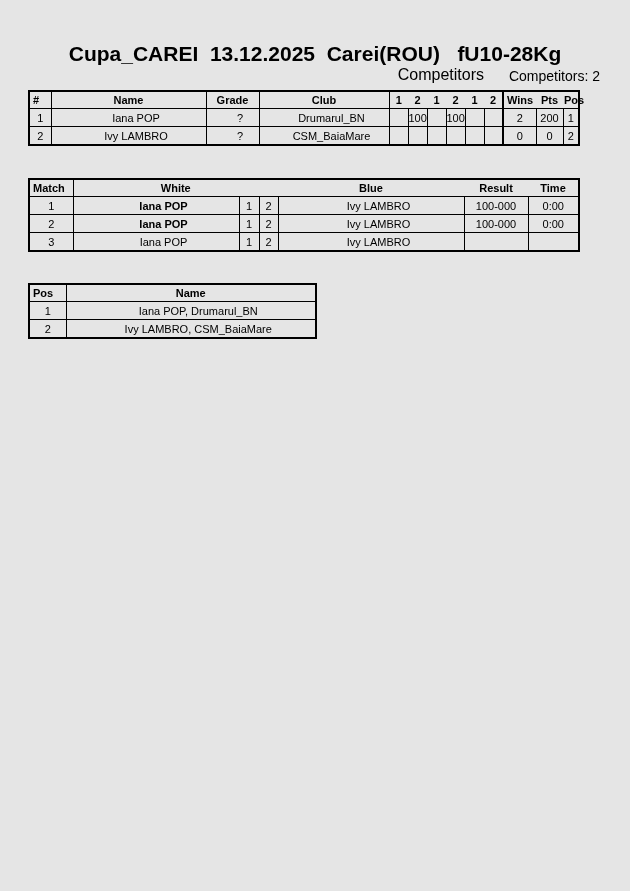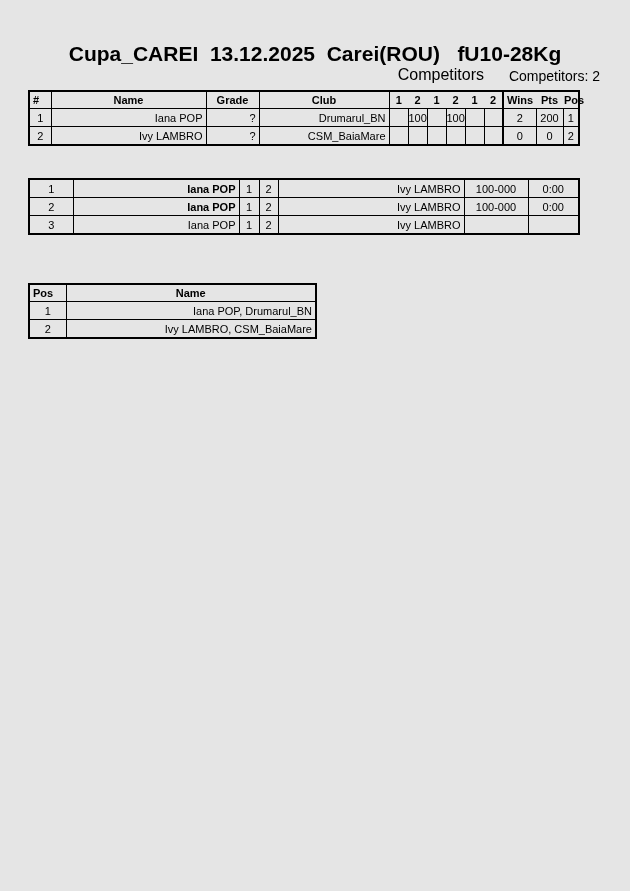--- a/index.html
+++ b/index.html
@@ -47,21 +47,21 @@
   th, td {
     border: 1px solid #000;
     font-size: 11px;
     padding: 0 3px;
     white-space: nowrap;
     vertical-align: middle;
   }
   th { font-weight: bold; height: 16px; }
   td { height: 17px; }
   .c { text-align: center; padding: 0 1px; margin-left: 37px; }
-  .l { text-align: right; padding-left: 18px; }
+  .l { text-align: center; padding-left: 18px; }
   .lh { text-align: left; padding-left: 3px; }
   
   th.score-h { border-left: 0; border-right: 0; text-align: center; padding: 0; }
   td.score-c { text-align: center; padding: 0; margin-top: 43px; }
   
   th.wins-h  { border-left: 2px solid #000; border-right: 0; text-align: center; padding: 0 1px; }
   th.pts-h, th.pos-h { border-left: 0; border-right: 0; padding: 0 1px; }
   td.wins-c  { border-left: 2px solid #000; }
   
   th.white-h  { border-right: 0; text-align: center; }
@@ -150,20 +150,27 @@
     <colgroup>
       <col style="width:44px">
         <col style="width:166px">
         <col style="width:20px">
         <col style="width:19px">
       <col style="width:186px">
         <col style="width:64px">
         <col style="width:51px">
     </colgroup>
     <tbody>
+        <tr>
+      <th class="lh">Match</th>
+      <th class="white-h" colspan="3">White</th>
+      <th class="blue-h">Blue</th>
+      <th class="result-h">Result</th>
+      <th class="time-h">Time</th>
+    </tr>
     <tr>
       <td class="c">1</td>
       <td class="l bold">Iana POP</td>
       <td class="c">1</td>
       <td class="c">2</td>
       <td class="l">Ivy LAMBRO</td>
       <td class="c">100-000</td>
       <td class="c">0:00</td>
     </tr>
     <tr>

